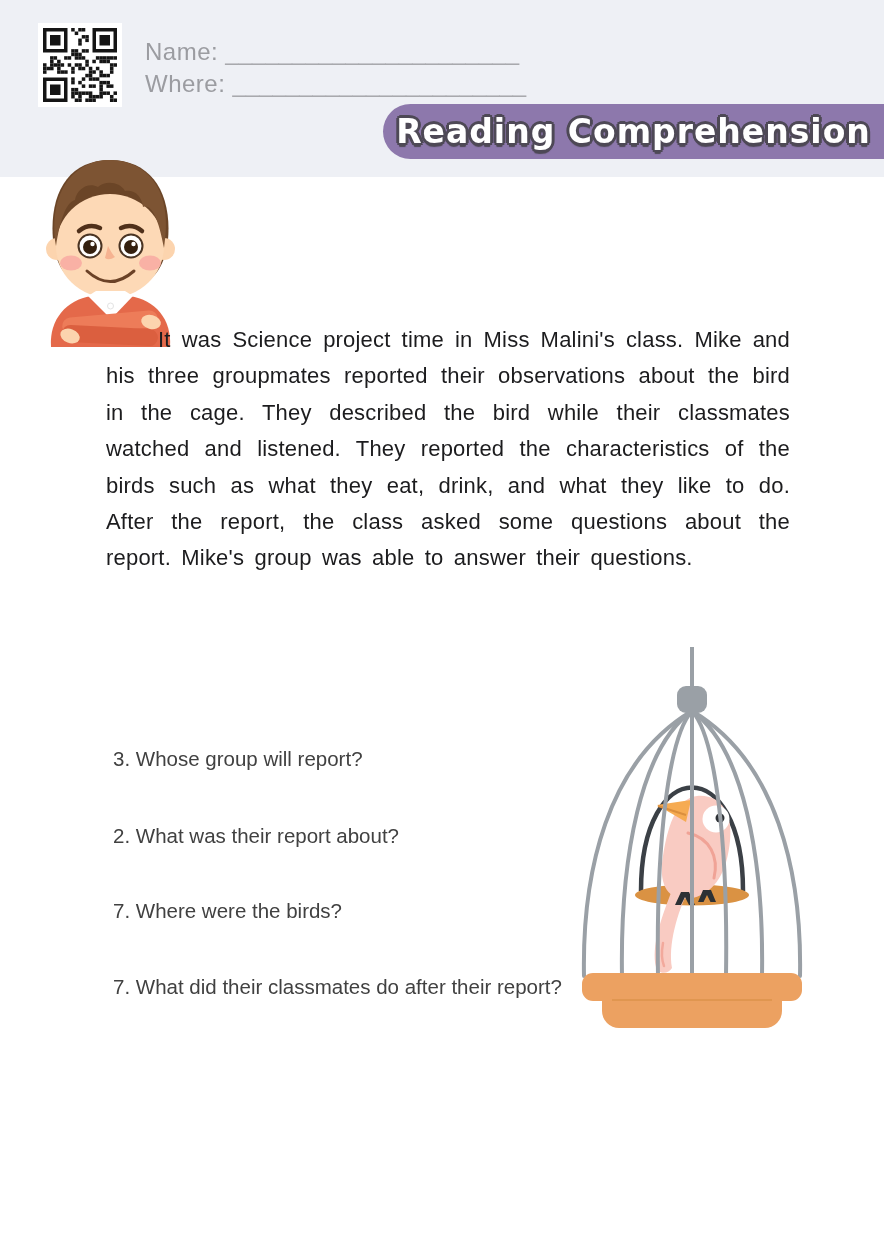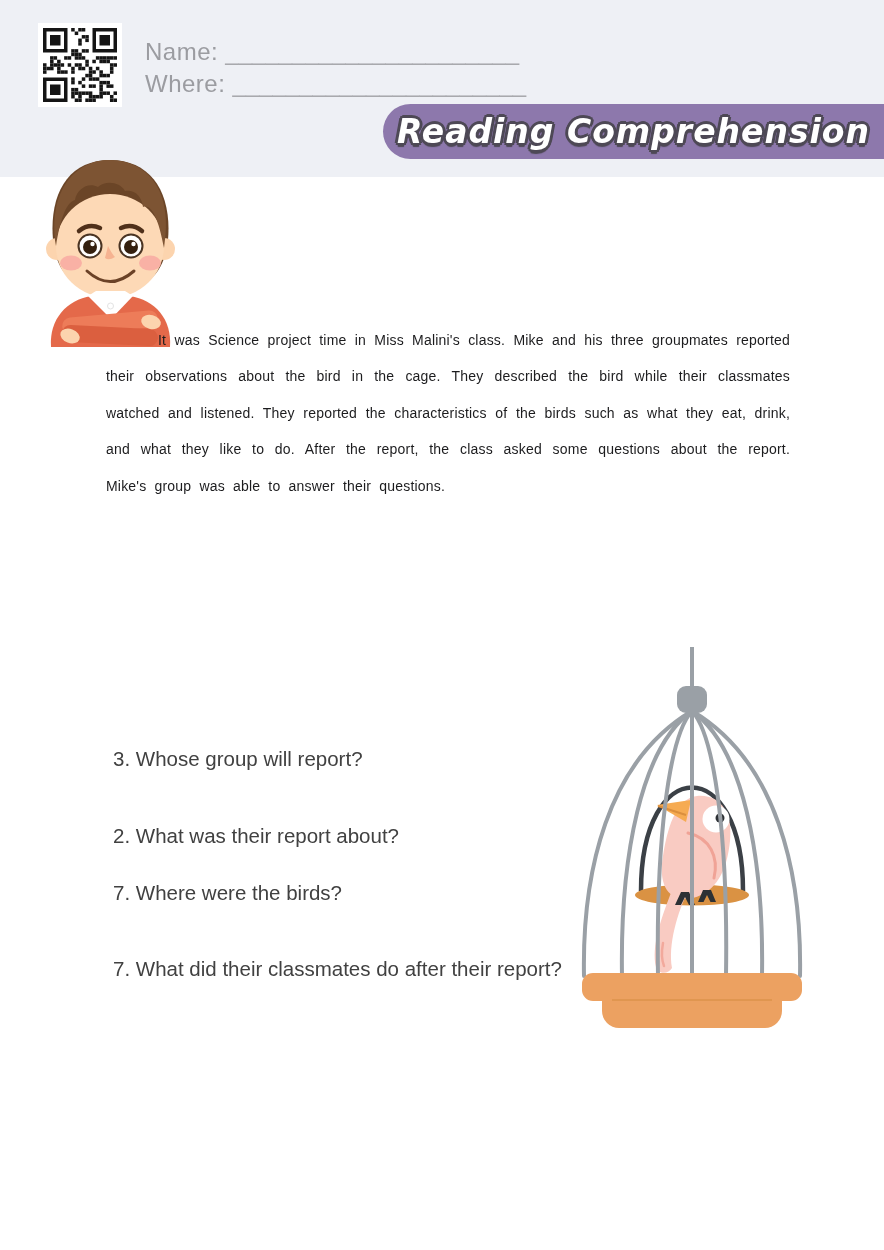--- a/index.html
+++ b/index.html
@@ -30,61 +30,61 @@
     color: #9b9ca1;
     letter-spacing: 0.5px;
     line-height: 32px;
     white-space: nowrap;
   }
   .field-row .blank { color: #a8a9ad; letter-spacing: 0; }
   .banner {
     position: absolute; left: 383px; top: 104px; right: 0; height: 55px;
     background: #8d78ac;
     border-radius: 28px 0 0 28px;
-    display: flex; align-items: center; justify-content: center; font-style: italic;
+    display: flex; align-items: center; justify-content: center;
   }
   .banner-title {
     font-family: "DejaVu Sans", sans-serif;
     font-weight: bold;
     font-size: 33px;
     color: #ffffff;
     letter-spacing: 1px;
     white-space: nowrap;
     text-shadow:
       -2px -2px 0 #4e4956, 2px -2px 0 #4e4956,
       -2px 2px 0 #4e4956, 2px 2px 0 #4e4956,
       -3px 0 0 #4e4956, 3px 0 0 #4e4956,
       0 -3px 0 #4e4956, 0 3px 0 #4e4956, 0 4px 1px #4e4956;
   }
   .boy-illustration {
     position: absolute; left: 34px; top: 146px;
     width: 153px; height: 201px;
   }
   .passage {
     position: absolute; left: 106px; top: 322px; width: 684px;
-    font-size: 14px;
+    font-size: 22px;
     line-height: 36.4px;
     color: #1c1c1e;
     text-align: justify;
     text-indent: 52px;
     word-spacing: 4px;
     letter-spacing: 0.2px;
   }
   .questions {
     position: absolute; left: 113px; top: 745px; width: 560px;
     list-style: none;
   }
   .questions li {
     font-size: 20.5px;
     line-height: 27px;
     color: #414141;
     white-space: nowrap;
   }
   .questions li:nth-child(1) { margin-bottom: 50px; }
-  .questions li:nth-child(2) { margin-bottom: 30px; }
+  .questions li:nth-child(2) { margin-bottom: 48px; }
   .questions li:nth-child(3) { margin-bottom: 49px; }
   .questions li:nth-child(4) { margin-bottom: 58px; }
   .cage-illustration {
     position: absolute; left: 567px; top: 645px;
     width: 250px; height: 385px;
   }
 </style>
 </head>
 <body>
 

